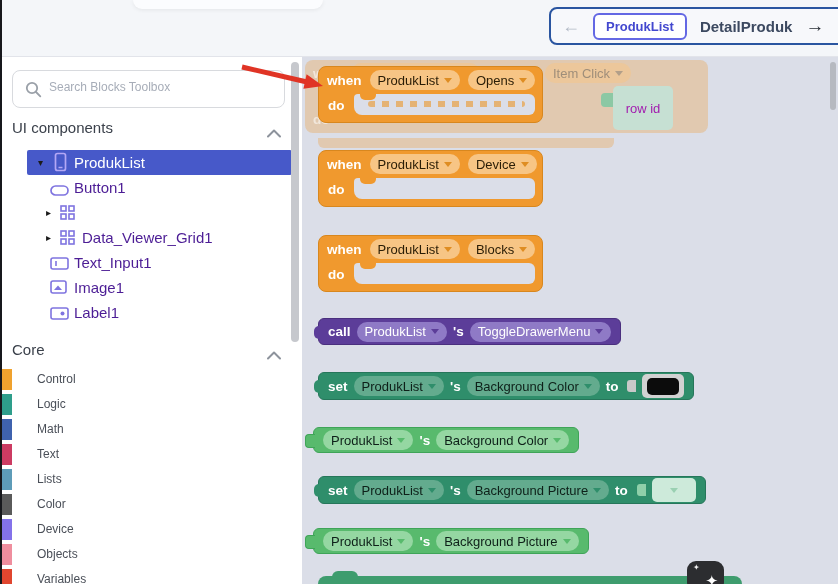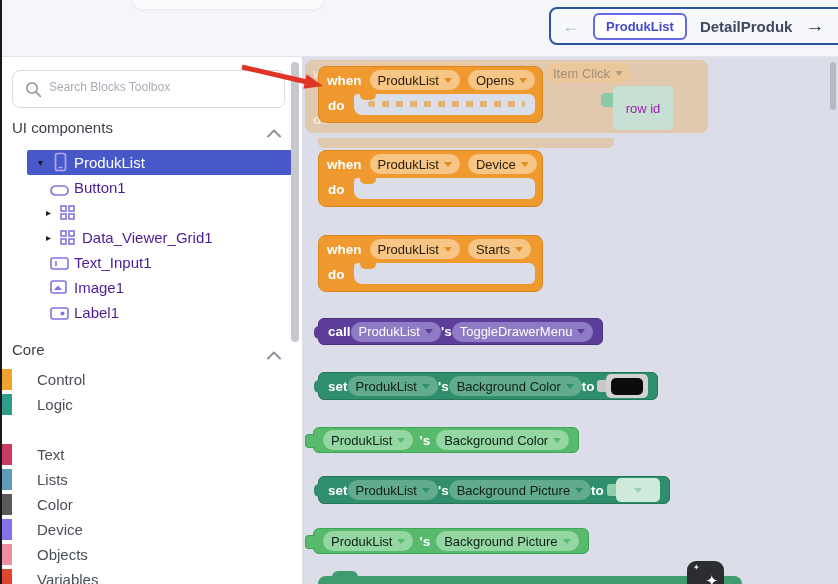--- a/index.html
+++ b/index.html
@@ -23,21 +23,21 @@
   .sectitle{position:absolute;left:10px;font-size:15px;color:#3b414b;line-height:26px;}
   .secchev{position:absolute;left:265px;top:9px;}
   .trow{position:absolute;left:0;width:300px;height:25px;}
   .selbg{position:absolute;left:25px;top:0;width:265px;height:25px;background:#4759c9;border-radius:2px;}
   .exp{position:absolute;top:0;font-size:10px;color:#1b1b1b;line-height:25px;}
   .cicon{position:absolute;top:2px;}
   .tlabel{position:absolute;top:0;font-size:15px;color:#4c1d95;line-height:25px;white-space:nowrap;}
   .sel-label{color:#ffffff;}
   .crow{position:absolute;left:0;width:300px;height:25px;}
   .cbar{position:absolute;left:0;top:2px;width:10px;height:21px;}
-  .clabel{position:absolute;left:35px;font-size:15px;color:#4a4f58;line-height:25px;}
+  .clabel{position:absolute;left:35px;font-size:12px;color:#4a4f58;line-height:25px;}
   .bar-control{background:#f0a22e}.bar-logic{background:#2e9e8b}.bar-math{background:#3f62ae}
   .bar-text{background:#cc3b62}.bar-lists{background:#5e9cb8}.bar-color{background:#5a5a5a}
   .bar-device{background:#8472ea}.bar-objects{background:#ef8e9e}.bar-variables{background:#e0462f}
   .sb-scroll{position:absolute;left:289px;top:5px;width:8px;height:280px;background:#c6c8cd;border-radius:4px;}
   
   .canvas{position:absolute;left:302px;top:57px;width:536px;height:527px;background:#dbdee8;overflow:hidden;z-index:3;}
   .cv-scroll{position:absolute;left:528px;top:5px;width:6px;height:48px;background:#b6b9c0;border-radius:3px;}
   .kw{color:#fff;font-weight:700;font-size:13.5px;white-space:nowrap;}
   .chip{display:inline-flex;align-items:center;gap:5px;padding:0 8px;height:20px;border-radius:10px;font-size:13px;font-weight:500;white-space:nowrap;}
   .crt{width:0;height:0;border-left:4px solid transparent;border-right:4px solid transparent;border-top:5px solid currentColor;display:inline-block;}
@@ -45,21 +45,21 @@
   .pchip{background:#8f7ac6;color:#ffffff;}
   .tchip{background:#63ab8e;color:#0e2019;}
   .gchip{background:#95d7a2;color:#0e2019;}
   .evt{position:absolute;width:225px;height:57px;background:#f0992e;border:1px solid #d8871e;border-radius:8px;box-sizing:border-box;}
   .erow{position:absolute;left:8px;top:3px;display:flex;align-items:center;gap:8px;}
   .dolbl{position:absolute;left:9px;top:31px;}
   .slot{position:absolute;left:35px;top:27px;width:181px;height:21px;background:#dbdee8;border-radius:4px 6px 6px 8px;}
   .slot::before{content:"";position:absolute;left:6px;top:0;width:16px;height:6px;background:#f0992e;border-radius:0 0 5px 5px;}
   .hatchline{position:absolute;left:14px;top:7px;right:10px;height:6px;border-radius:3px;
     background:repeating-linear-gradient(90deg,rgba(232,164,77,.75) 0 7px,rgba(219,222,232,0) 7px 14px);}
-  .stmt{position:absolute;display:inline-flex;align-items:center;gap:0;padding:0 9px;height:28px;border-radius:6px;box-sizing:border-box;text-align:center;}
+  .stmt{position:absolute;display:inline-flex;align-items:center;gap:6px;padding:0 9px;height:28px;border-radius:6px;box-sizing:border-box;text-align:center;}
   .callblk{background:#5c3d99;border:1px solid #4a2f7e;height:27px;}
   .setblk{background:#2f8e6b;border:1px solid #26765a;}
   .get{position:absolute;display:inline-flex;align-items:center;gap:6px;padding:0 9px;height:26px;border-radius:6px;background:#58ba6d;border:1px solid #3fa458;box-sizing:border-box;}
   .bump{position:absolute;left:-5px;top:7px;width:10px;height:13px;border-radius:5px 0 0 5px;background:inherit;}
   .tabL{position:absolute;left:-9px;top:6px;width:10px;height:14px;border-radius:4px 0 0 4px;background:#58ba6d;border:1px solid #3fa458;border-right:none;box-sizing:border-box;}
   .vtab{width:9px;height:12px;background:#c9c9c9;border-radius:3px 0 0 3px;margin-left:3px;}
   .vchip{width:42px;height:24px;background:#d2d2d2;border-radius:5px;display:inline-flex;align-items:center;justify-content:center;}
   .swatch{width:32px;height:17px;background:#0c0c0c;border-radius:5px;}
   .vtab2{width:9px;height:12px;background:#8fcfa9;border-radius:3px 0 0 3px;margin-left:3px;}
   .vchip2{width:44px;height:24px;background:#cdeada;border-radius:5px;display:inline-flex;align-items:center;justify-content:center;color:#9ad0b2;}
@@ -200,20 +200,24 @@
     </div>
 
     <div class="crow" style="top:310px">
         <span class="cbar bar-control"></span>
         <span class="clabel">Control</span>
       </div>
     <div class="crow" style="top:335px">
         <span class="cbar bar-logic"></span>
         <span class="clabel">Logic</span>
       </div>
+    <div class="crow" style="top:360px">
+        <span class="cbar bar-math"></span>
+        <span class="clabel">Math</span>
+      </div>
     <div class="crow" style="top:385px">
         <span class="cbar bar-text"></span>
         <span class="clabel">Text</span>
       </div>
     <div class="crow" style="top:410px">
         <span class="cbar bar-lists"></span>
         <span class="clabel">Lists</span>
       </div>
     <div class="crow" style="top:435px">
         <span class="cbar bar-color"></span>
@@ -287,21 +291,21 @@
     </div>
 
     <div class="evt" style="left:16px;top:178px">
       <div class="erow">
         <span class="kw">when</span>
         <span class="chip ochip">
             <span>ProdukList</span>
             <span class="crt" style="color:#df8d22"></span>
           </span>
         <span class="chip ochip">
-            <span>Starts</span>
+            <span>Blocks</span>
             <span class="crt" style="color:#df8d22"></span>
           </span>
       </div>
       <span class="kw dolbl">do</span>
       <div class="slot"></div>
     </div>
 
     <div class="stmt callblk" style="left:16px;top:261px">
       <span class="bump"></span>
       <span class="kw">call</span>

